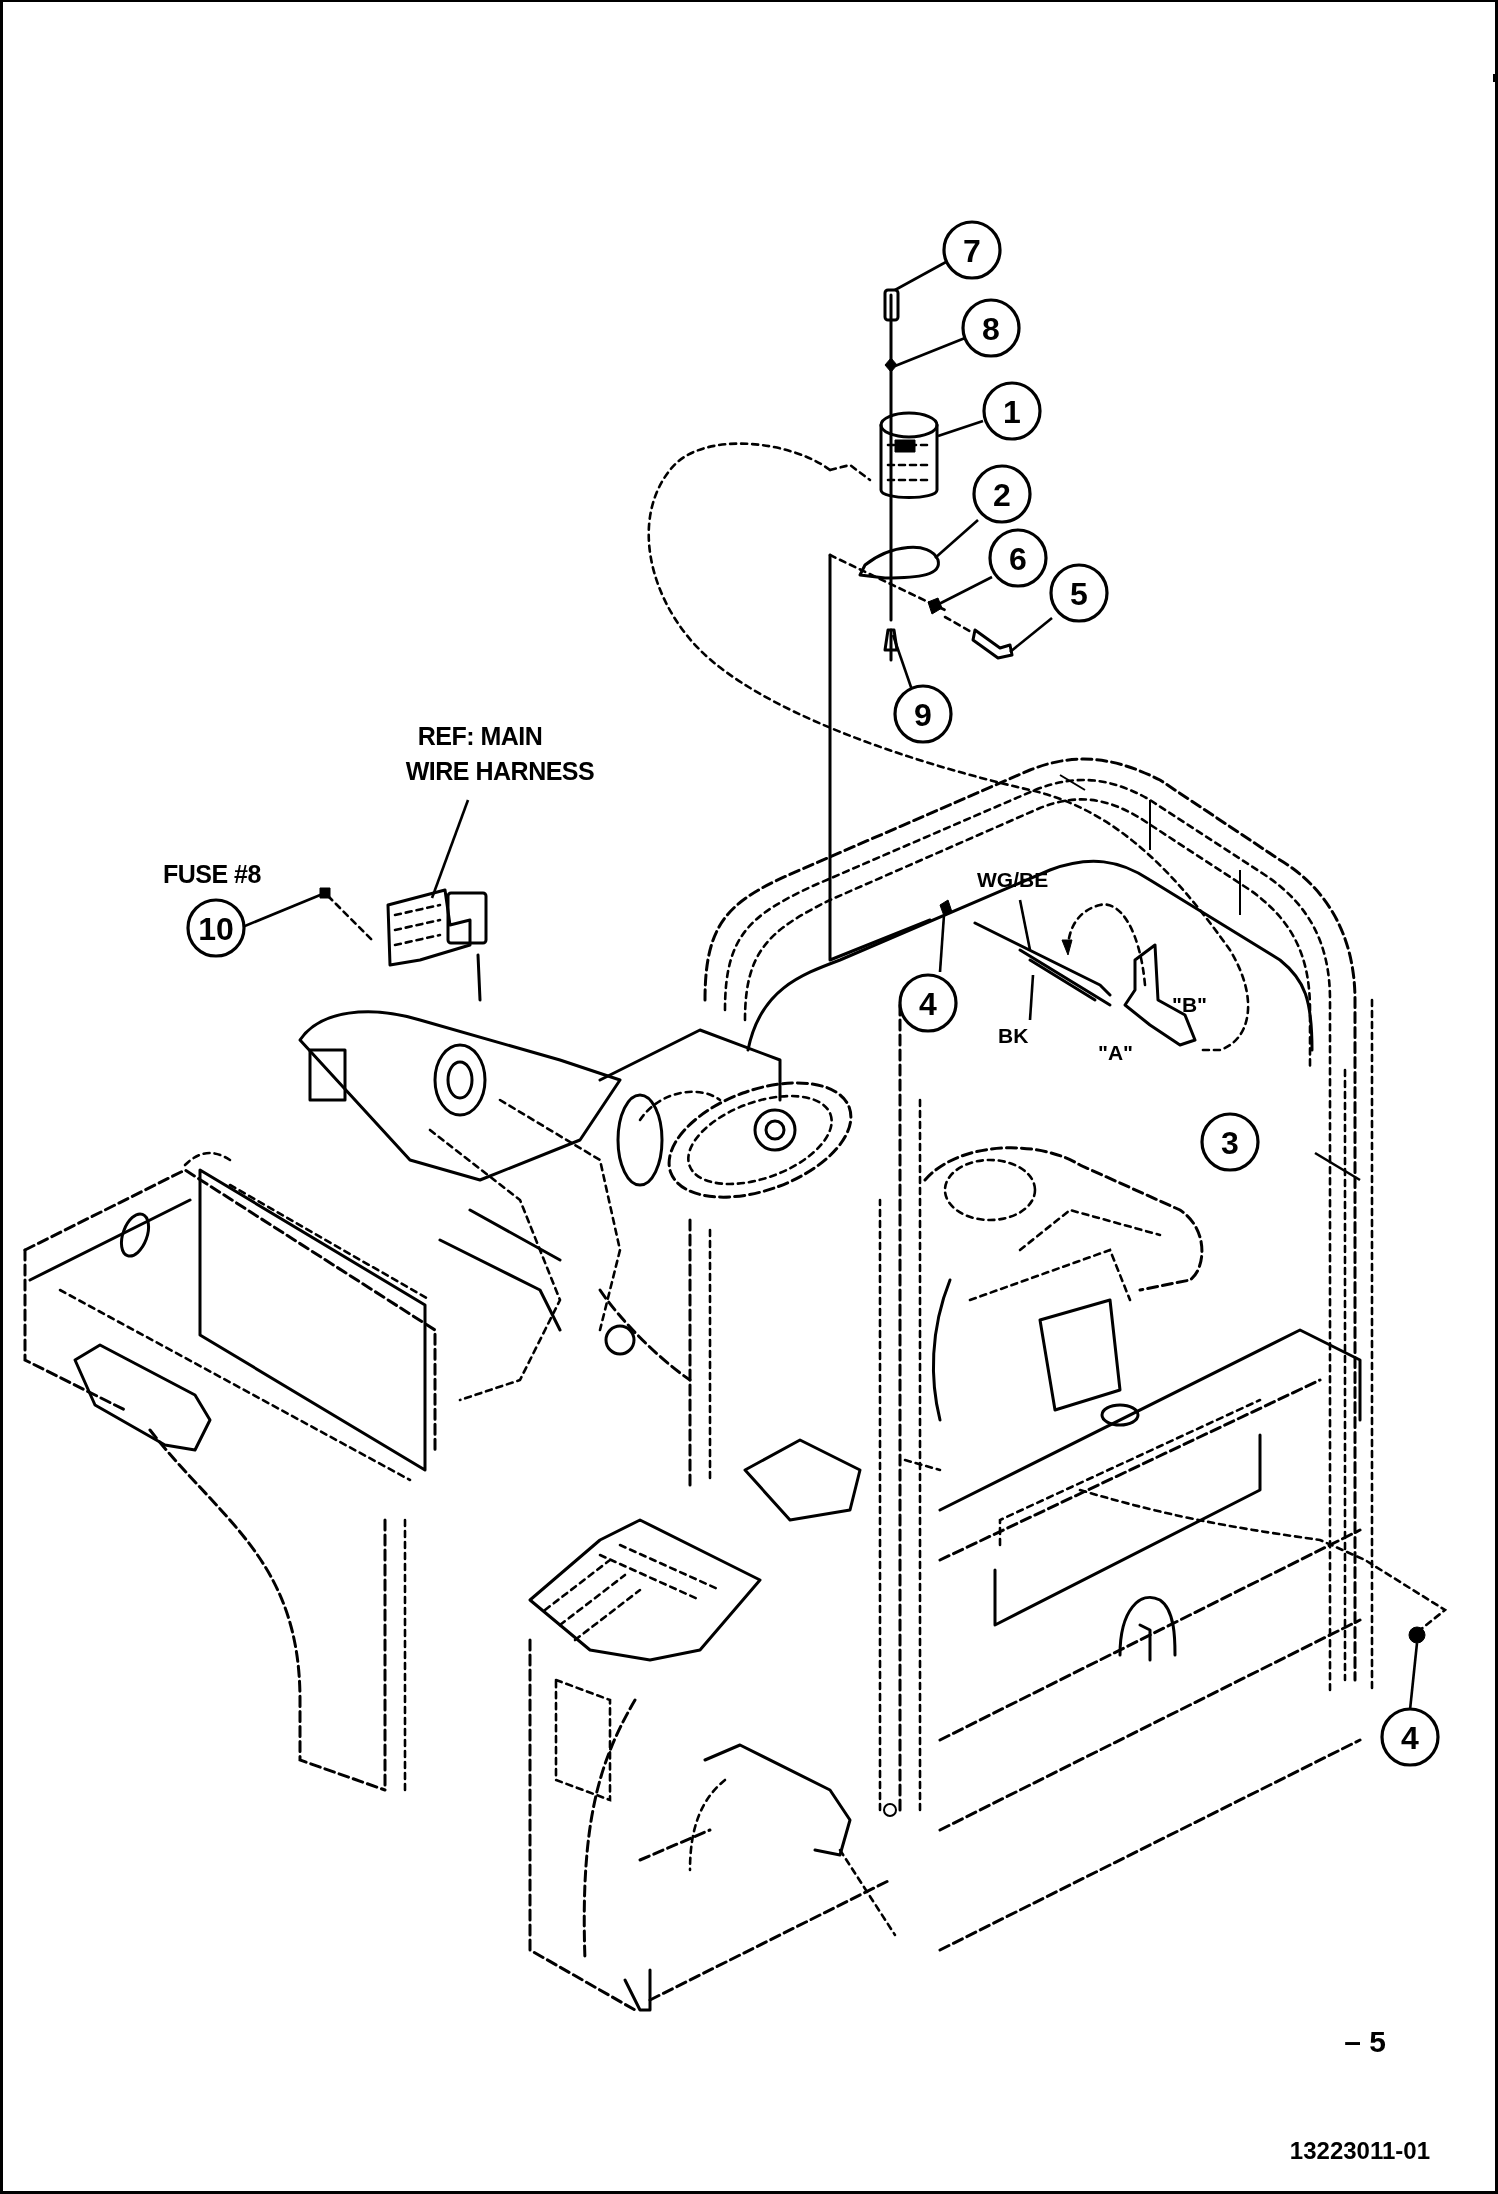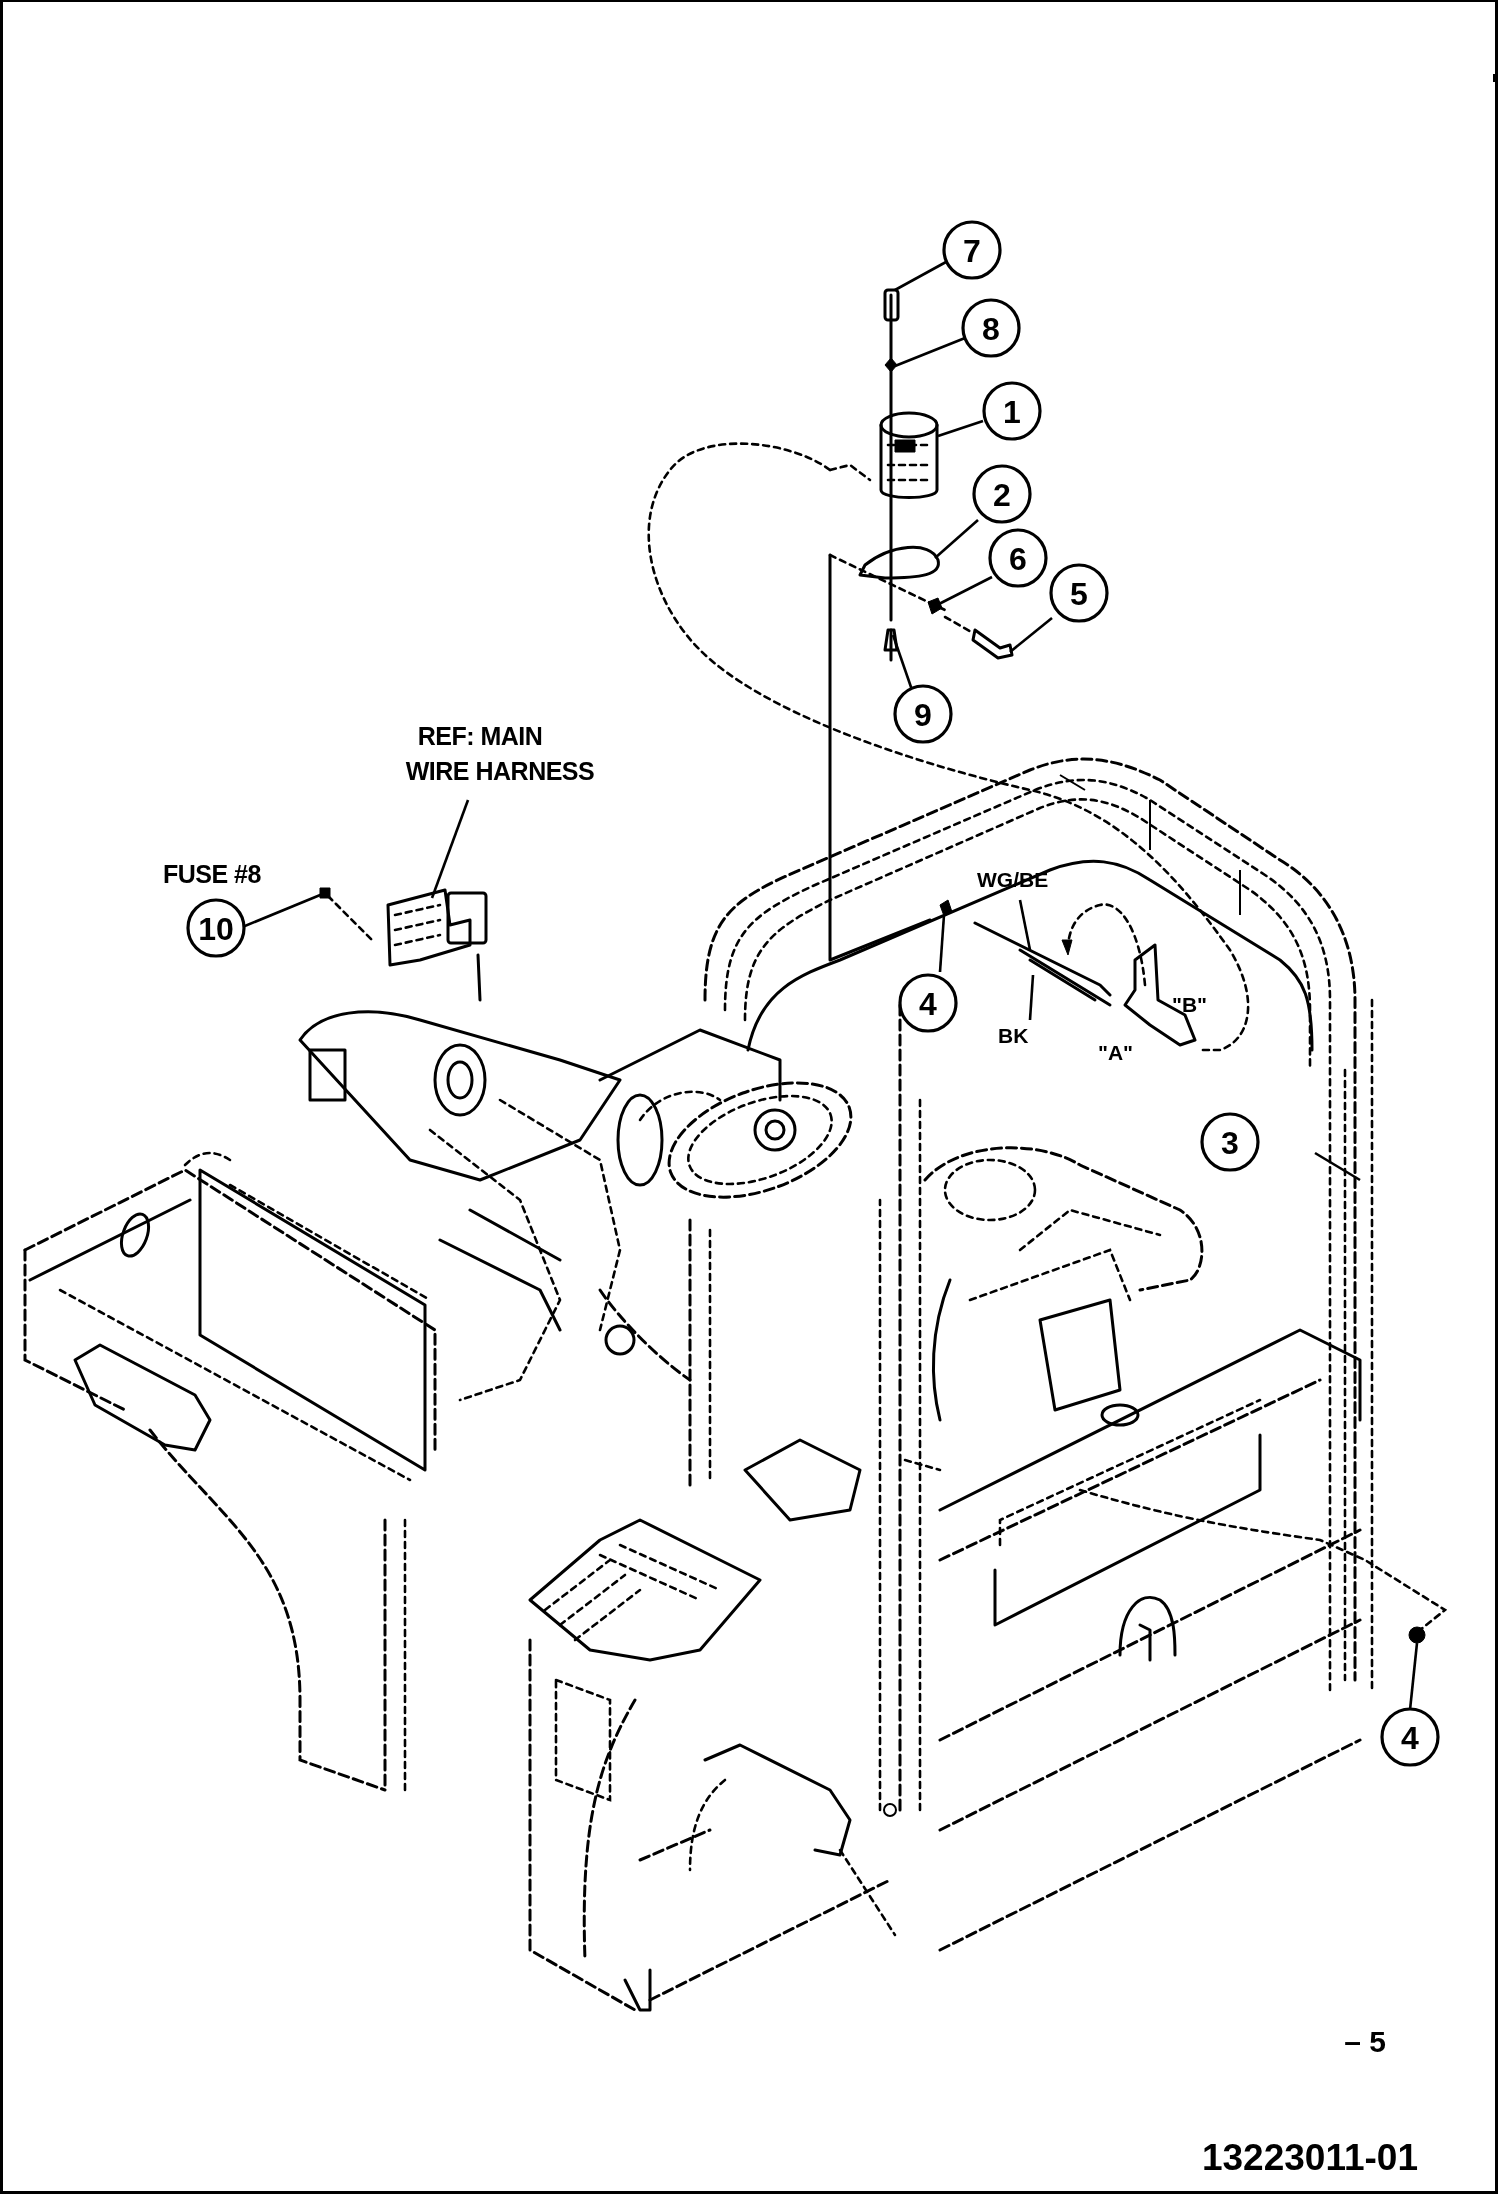--- a/index.html
+++ b/index.html
@@ -16,21 +16,21 @@
   .dsh2 { fill: none; stroke: #000; stroke-width: 2.6; stroke-dasharray: 6 5; stroke-linecap: round; }
   .thin { fill: none; stroke: #000; stroke-width: 2; }
   .lead { fill: none; stroke: #000; stroke-width: 2.6; }
   .fill { fill: #000; stroke: #000; stroke-width: 1; }
   .callout-circle { fill: #fff; stroke: #000; stroke-width: 3.2; }
   .callout-num { font-family: "Liberation Sans", sans-serif; font-weight: bold; font-size: 32px; text-anchor: middle; dominant-baseline: central; fill: #000; }
   .note { font-family: "Liberation Sans", sans-serif; font-weight: bold; font-size: 25px; fill: #000; letter-spacing: -0.5px; }
   .note-sm { font-family: "Liberation Sans", sans-serif; font-weight: bold; font-size: 21px; fill: #000; }
   .footer-text { position: absolute; font-family: "Liberation Sans", sans-serif; font-weight: bold; color: #000; }
   #sheet-num { right: 112px; top: 2025px; font-size: 30px; }
-  #drawing-id { right: 80px; top: 2137px; font-size: 37px; text-align: center; }
+  #drawing-id { right: 68px; top: 2137px; font-size: 24px; text-align: center; }
 </style>
 </head>
 <body>
 
 <div id="page">
   <div id="edge-tick"></div>
 </div>
 
 <svg id="drawing" width="1498" height="2194" viewBox="0 0 1498 2194">
 

